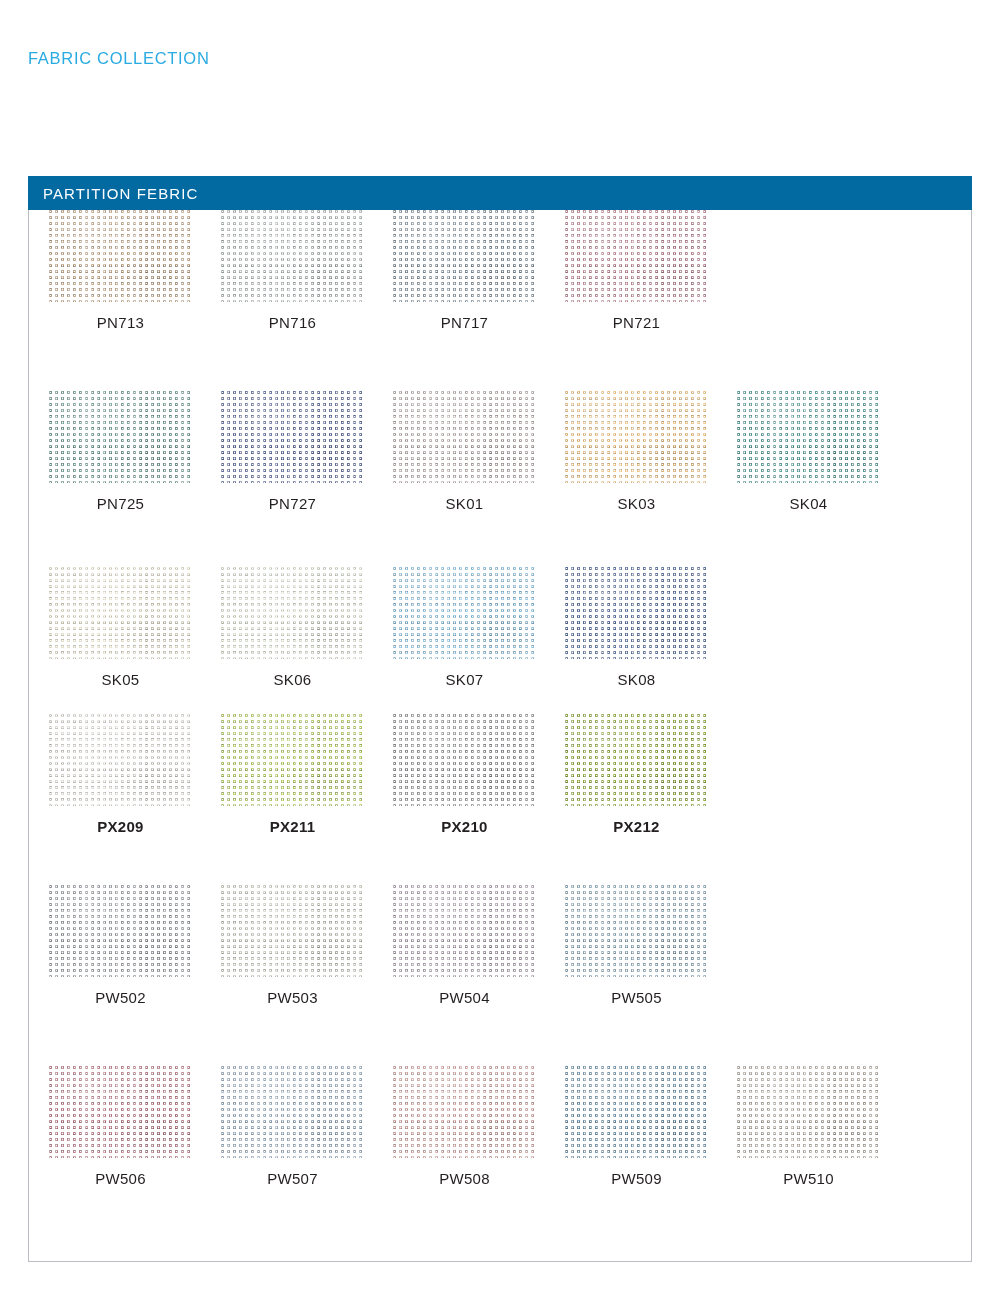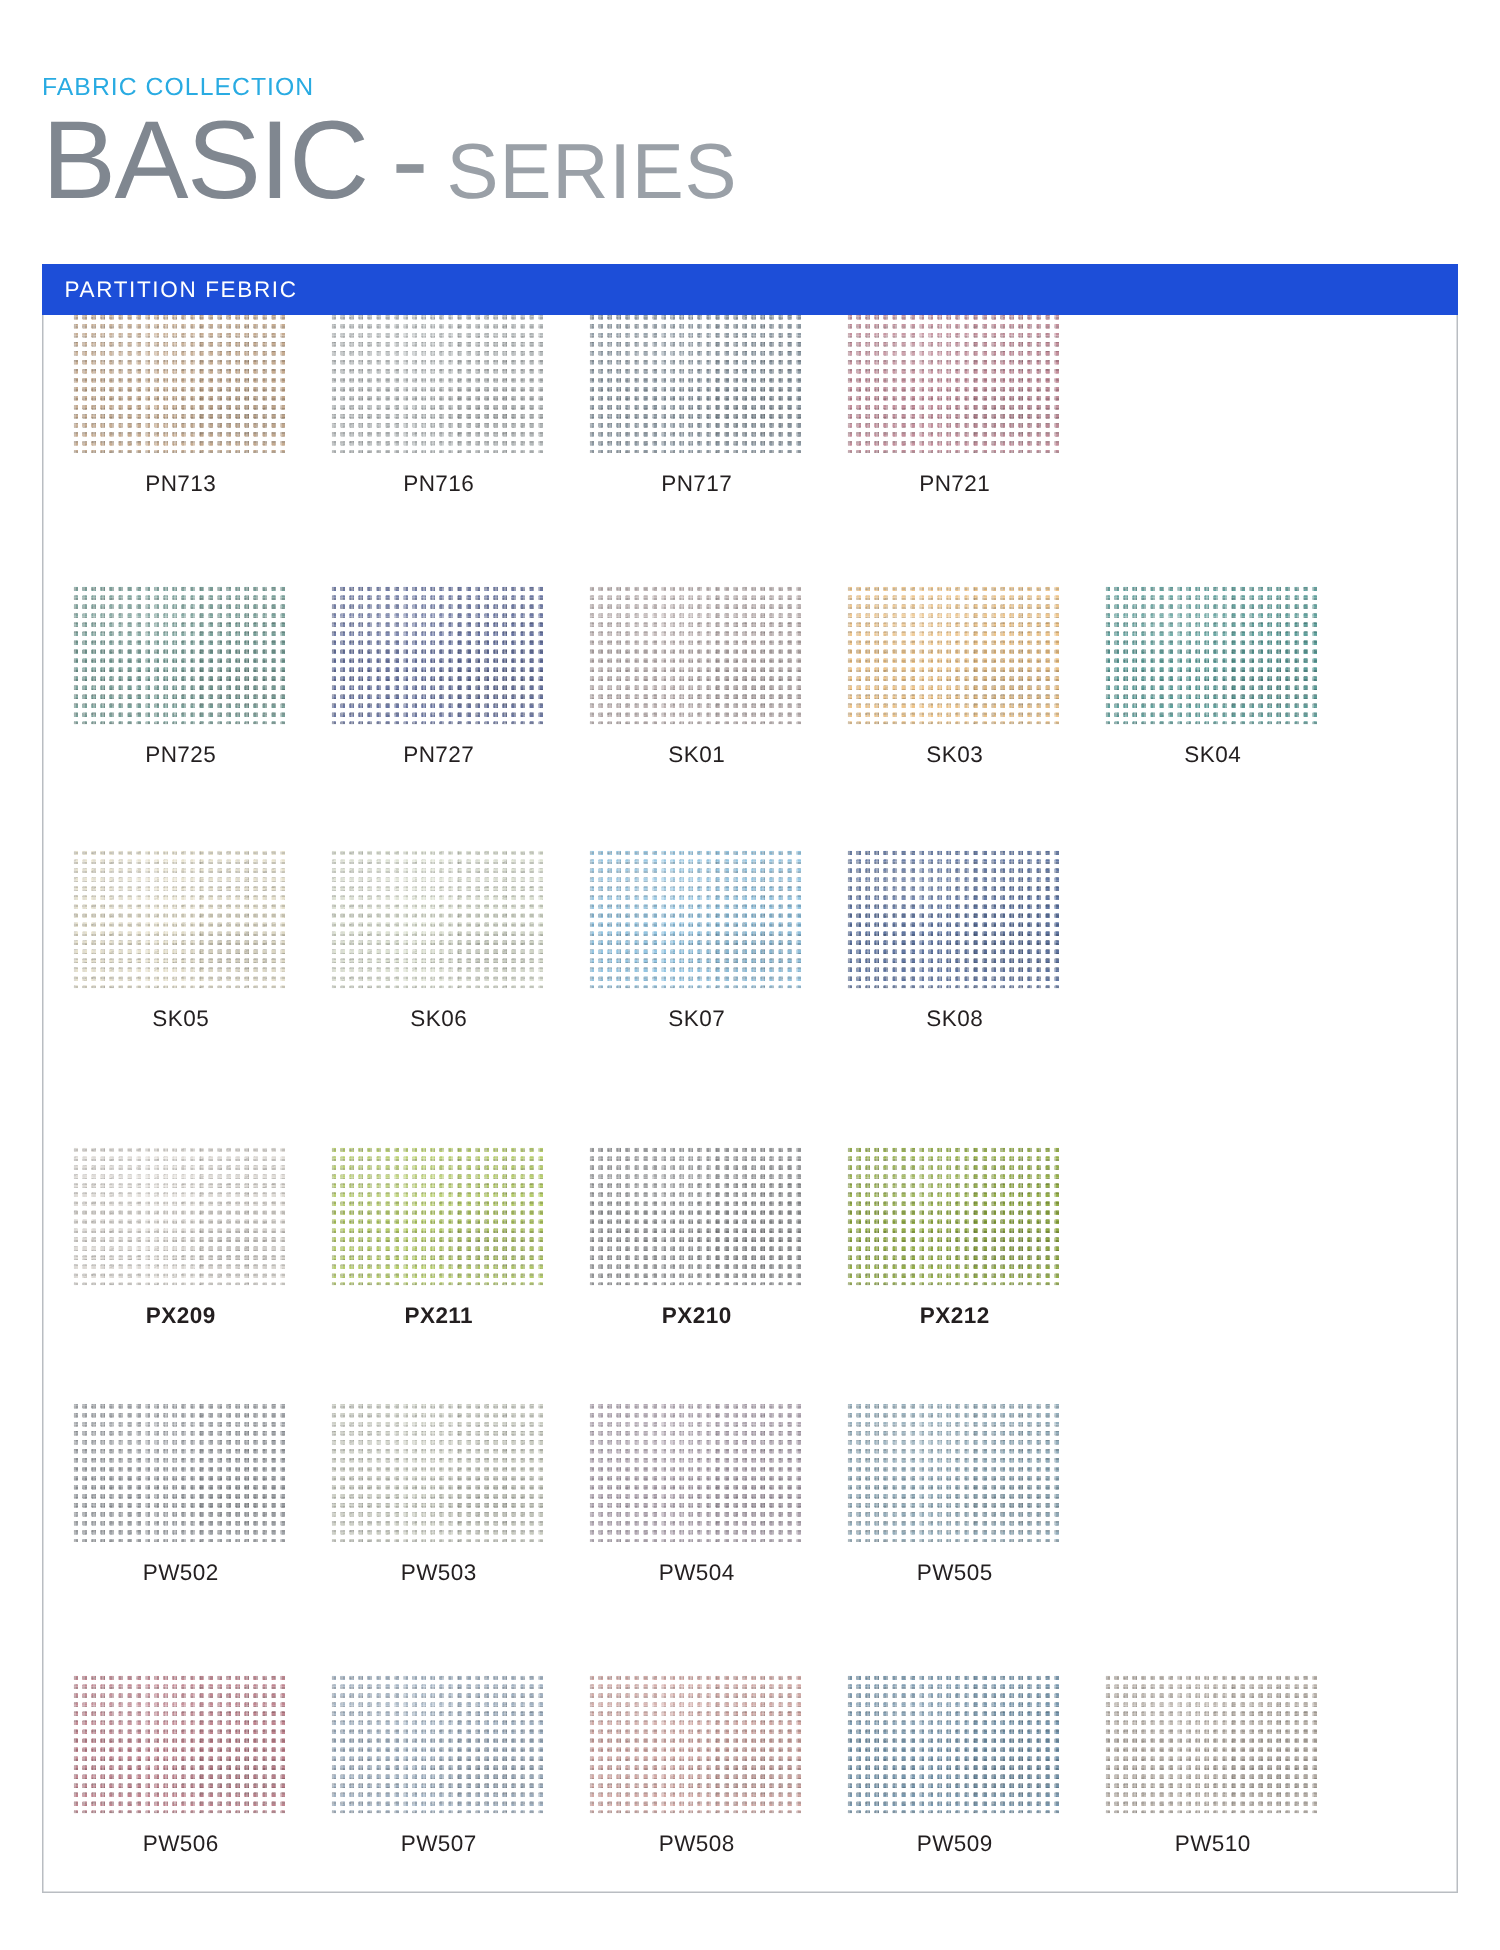--- a/index.html
+++ b/index.html
@@ -162,29 +162,24 @@
   }
   .label.bold{font-weight:700;color:#231f20;}
 </style>
 </head>
 <body>
 
 <div class="page">
 
   <div class="header">
     <div class="eyebrow" style="color: rgb(41, 171, 226);">FABRIC COLLECTION</div>
-    <div class="title-line">
-      <span class="title-main" style="color: rgb(128, 135, 144);">BASIC</span>
-      <span class="title-dash">-</span>
-      <span class="title-sub">SERIES</span>
-    </div>
   </div>
 
   <div class="panel" style="border-color: rgb(185, 189, 194);"></div>
-  <div class="panel-bar" style="background: #1d4ed8;">
+  <div class="panel-bar" style="background: #0369a1;">
     <span class="panel-bar-label">PARTITION FEBRIC</span>
   </div>
 
   <div class="grid" id="grid">
       <div class="row" style="margin-bottom: 61px;">
         <div class="cell">
           <div class="swatch-wrap">
             <div class="swatch" style="mask-size: 6px 6px; mask-position: 0px 0px, 3px 0px, 3px 3px, 0px 3px; mask-repeat: repeat;">
               <div class="weave" style="background: 0px 0px rgb(198, 171, 144);"></div>
             </div>
@@ -251,21 +246,21 @@
         </div>
         <div class="cell">
           <div class="swatch-wrap">
             <div class="swatch" style="mask-size: 6px 6px; mask-position: 0px 0px, 3px 0px, 3px 3px, 0px 3px; mask-repeat: repeat;">
               <div class="weave" style="background: 12px 3px rgb(95, 161, 157);"></div>
             </div>
           </div>
           <div class="label">SK04</div>
         </div>
       </div>
-      <div class="row" style="margin-bottom: 78px;">
+      <div class="row" style="margin-bottom: 27px;">
         <div class="cell">
           <div class="swatch-wrap">
             <div class="swatch" style="mask-size: 6px 6px; mask-position: 0px 0px, 3px 0px, 3px 3px, 0px 3px; mask-repeat: repeat;">
               <div class="weave" style="background: 1px 3px rgb(230, 225, 205);"></div>
             </div>
           </div>
           <div class="label">SK05</div>
         </div>
         <div class="cell">
           <div class="swatch-wrap">

